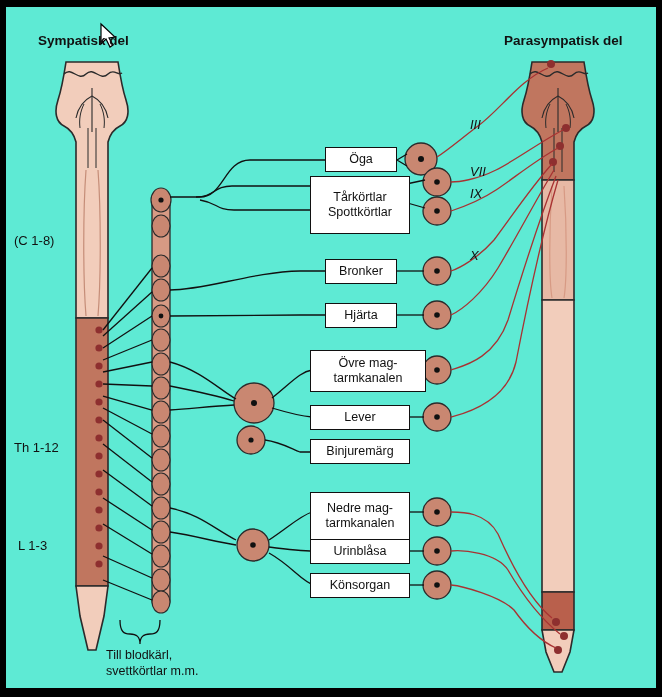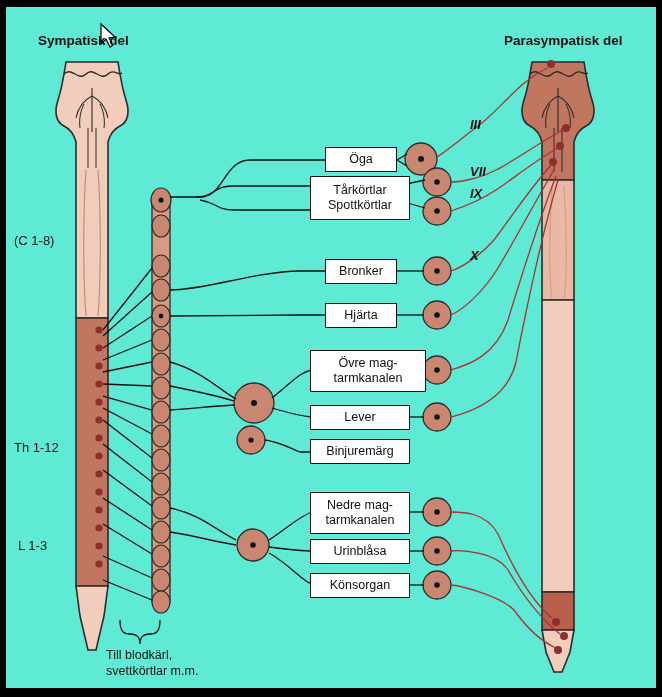--- a/index.html
+++ b/index.html
@@ -65,21 +65,21 @@
     display: flex;
     flex-direction: column;
     align-items: center;
     justify-content: center;
     white-space: pre;
   }
   .nerve-label {
     position: absolute;
     font-size: 13px;
     font-style: italic;
-    font-weight: bold;
+    font-weight: normal;
     color: #111;
   }
   #nv-iii { left: 470px; top: 117px; }
   #nv-vii { left: 470px; top: 164px; }
   #nv-ix  { left: 470px; top: 186px; }
   #nv-x   { left: 470px; top: 248px; }
 
   .footnote {
     position: absolute;
     left: 106px;
@@ -321,21 +321,21 @@
   <div class="hdr" id="hdr-para">Parasympatisk del</div>
 
   <div class="seg-label" id="lbl-c">(C 1-8)</div>
   <div class="seg-label" id="lbl-th">Th 1-12</div>
   <div class="seg-label" id="lbl-l">L 1-3</div>
 
   <div class="organ-box" style="left:325px; top:147px; width:72px; height:25px;">
     <span>Öga</span>
   </div>
 
-  <div class="organ-box" style="left:310px; top:176px; width:100px; height:44px;">
+  <div class="organ-box" style="left:310px; top:176px; width:100px; height:58px;">
     <span>Tårkörtlar</span>
     <span>Spottkörtlar</span>
   </div>
 
   <div class="organ-box" style="left:325px; top:259px; width:72px; height:25px;">
     <span>Bronker</span>
   </div>
 
   <div class="organ-box" style="left:325px; top:303px; width:72px; height:25px;">
     <span>Hjärta</span>
@@ -347,21 +347,21 @@
   </div>
 
   <div class="organ-box" style="left:310px; top:405px; width:100px; height:25px;">
     <span>Lever</span>
   </div>
 
   <div class="organ-box" style="left:310px; top:439px; width:100px; height:25px;">
     <span>Binjuremärg</span>
   </div>
 
-  <div class="organ-box" style="left:310px; top:492px; width:100px; height:42px;">
+  <div class="organ-box" style="left:310px; top:492px; width:100px; height:48px;">
     <span>Nedre mag-</span>
     <span>tarmkanalen</span>
   </div>
 
   <div class="organ-box" style="left:310px; top:539px; width:100px; height:25px;">
     <span>Urinblåsa</span>
   </div>
 
   <div class="organ-box" style="left:310px; top:573px; width:100px; height:25px;">
     <span>Könsorgan</span>

